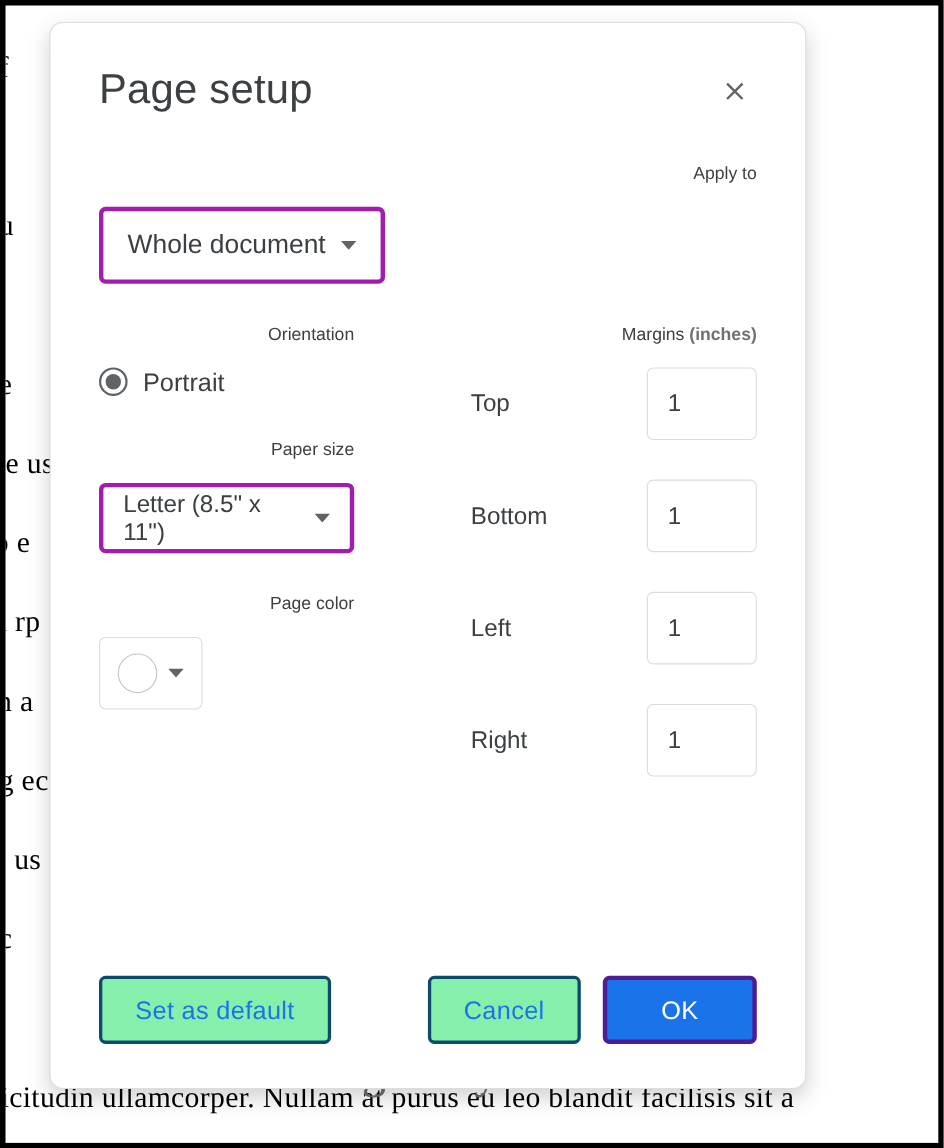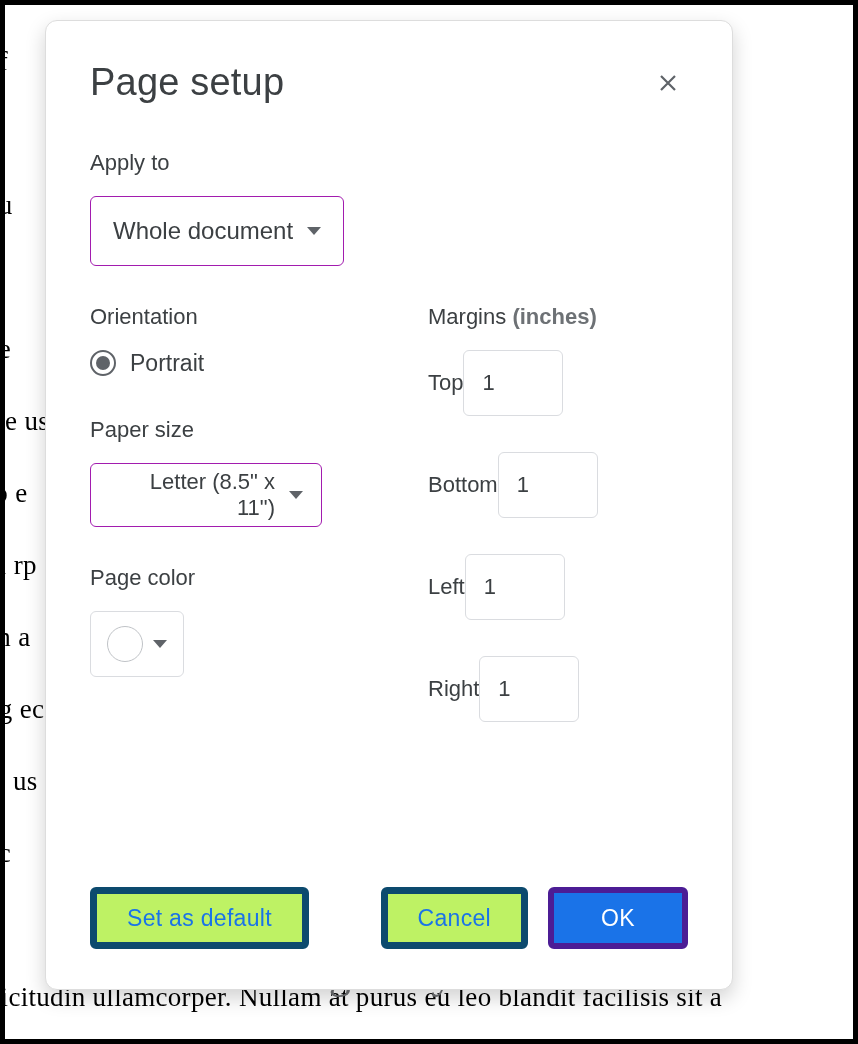--- a/index.html
+++ b/index.html
@@ -6,43 +6,43 @@
   html, body { margin:0; padding:0; width:858px; height:1044px; font-family:"Google Sans","Helvetica Neue",Arial,sans-serif; background:#fff; color:#3c4043; }
   .frame { position:relative; width:858px; height:1044px; border:5px solid #000; overflow:hidden; }
   .bgdoc { position:absolute; inset:0; padding:0; font-family:"Times New Roman",serif; font-size:27px; letter-spacing:0.3px; line-height:72px; color:#000; }
   .bgdoc div { white-space:nowrap; margin-left:-20px; }
   .bgdoc div:nth-child(1){ margin-top:20px; }
   .modal { position:absolute; left:40px; top:15px; width:688px; height:970px; background:#fff; border:1px solid #ddd; border-radius:12px; box-shadow:0 8px 20px rgba(0,0,0,0.18); padding:40px 44px 34px 44px; }
   .modal-header { display:flex; justify-content:space-between; align-items:center; margin-bottom:46px; }
   .modal-title { font-size:38px; font-weight:400; color:#3c4043; letter-spacing:0.2px; }
   .close-btn { width:40px; height:40px; display:flex; align-items:center; justify-content:center; color:#5f6368; cursor:pointer; border-radius:50%; }
   .close-btn svg { width:24px; height:24px; stroke:#5f6368; stroke-width:2.2; }
-  .section-label { font-size:22px; color:#3c4043; font-weight:500; margin-bottom:20px; }
+  .section-label { font-size:16px; color:#3c4043; font-weight:500; margin-bottom:20px;text-align:right; }
   .section-label .hint { color:#6d7175; font-weight:700; }
-  .select-box { display:inline-flex; align-items:center; height:70px; border:1px solid #a21caf; border-radius:6px; padding:0 22px; font-size:24px; color:#3c4043; cursor:pointer; gap:14px; margin-bottom:38px;text-align:right; }
+  .select-box { display:inline-flex; align-items:center; height:70px; border:4px solid #a21caf; border-radius:6px; padding:0 22px; font-size:24px; color:#3c4043; cursor:pointer; gap:14px; margin-bottom:38px; }
   .select-box.small { height:64px; padding:0 18px; font-size:22px; margin-bottom:38px; }
   .caret { width:0; height:0; border-left:7px solid transparent; border-right:7px solid transparent; border-top:8px solid #5f6368; }
   .cols { display:flex; gap:106px; }
   .col-left { flex:1; }
   .col-right { width:260px; }
   .radios { display:flex; gap:46px; align-items:center; margin-bottom:40px; margin-top:8px; }
   .radio { display:flex; align-items:flex-start; gap:14px; cursor:pointer; }
   .radio-outer { width:26px; height:26px; border:2.5px solid #5f6368; border-radius:50%; display:flex; align-items:center; justify-content:center; }
   .radio-inner { width:14px; height:14px; background:#5f6368; border-radius:50%; }
   .radio-label { font-size:23px; color:#3c4043; }
   .color-chip { display:inline-flex; align-items:center; justify-content:center; gap:10px; width:94px; height:66px; border:1px solid #dadce0; border-radius:6px; cursor:pointer; }
   .color-swatch { width:36px; height:36px; border:1px solid #c0c3c7; border-radius:50%; background:#fff; }
-  .margin-row { display:flex; align-items:center; margin-bottom:36px; }
+  .margin-row { display:flex; align-items:center; justify-content:space-between; margin-bottom:36px; }
   .margin-row:last-child{ margin-bottom:0; }
   .margin-label { font-size:22px; color:#3c4043; }
   .margin-input { width:100px; height:66px; border:1px solid #dadce0; border-radius:6px; font-size:22px; color:#3c4043; padding:0 18px; outline:none; }
   .footer { position:absolute; left:44px; right:44px; bottom:40px; display:flex; align-items:center; }
   .btn { height:62px; border-radius:6px; font-size:23px; font-weight:500; display:inline-flex; align-items:center; justify-content:center; cursor:pointer; padding:0 30px; letter-spacing:0.3px; }
-  .btn-outline { border:7px solid #0c4a6e; color:#1a73e8; background:#bef264; }
-  .btn-primary { border:6px solid #4c1d95; background:#1a73e8; color:#fff; min-width:140px; }
+  .btn-outline { border:3px solid #0c4a6e; color:#1a73e8; background:#86efac; }
+  .btn-primary { border:4px solid #4c1d95; background:#1a73e8; color:#fff; min-width:140px; }
   .footer .spacer { flex:1; }
   .footer .btn + .btn { margin-left:20px; }
   .watermark { position:absolute; left:0; right:0; bottom:40px; text-align:center; font-family:"Times New Roman",serif; font-size:44px; color:#6d6f72; pointer-events:none; }
   .watermark span.g { font-size:44px; }
 </style>
 </head>
 <body>
 
 <div class="frame">
   <div class="bgdoc" id="bgdoc">

